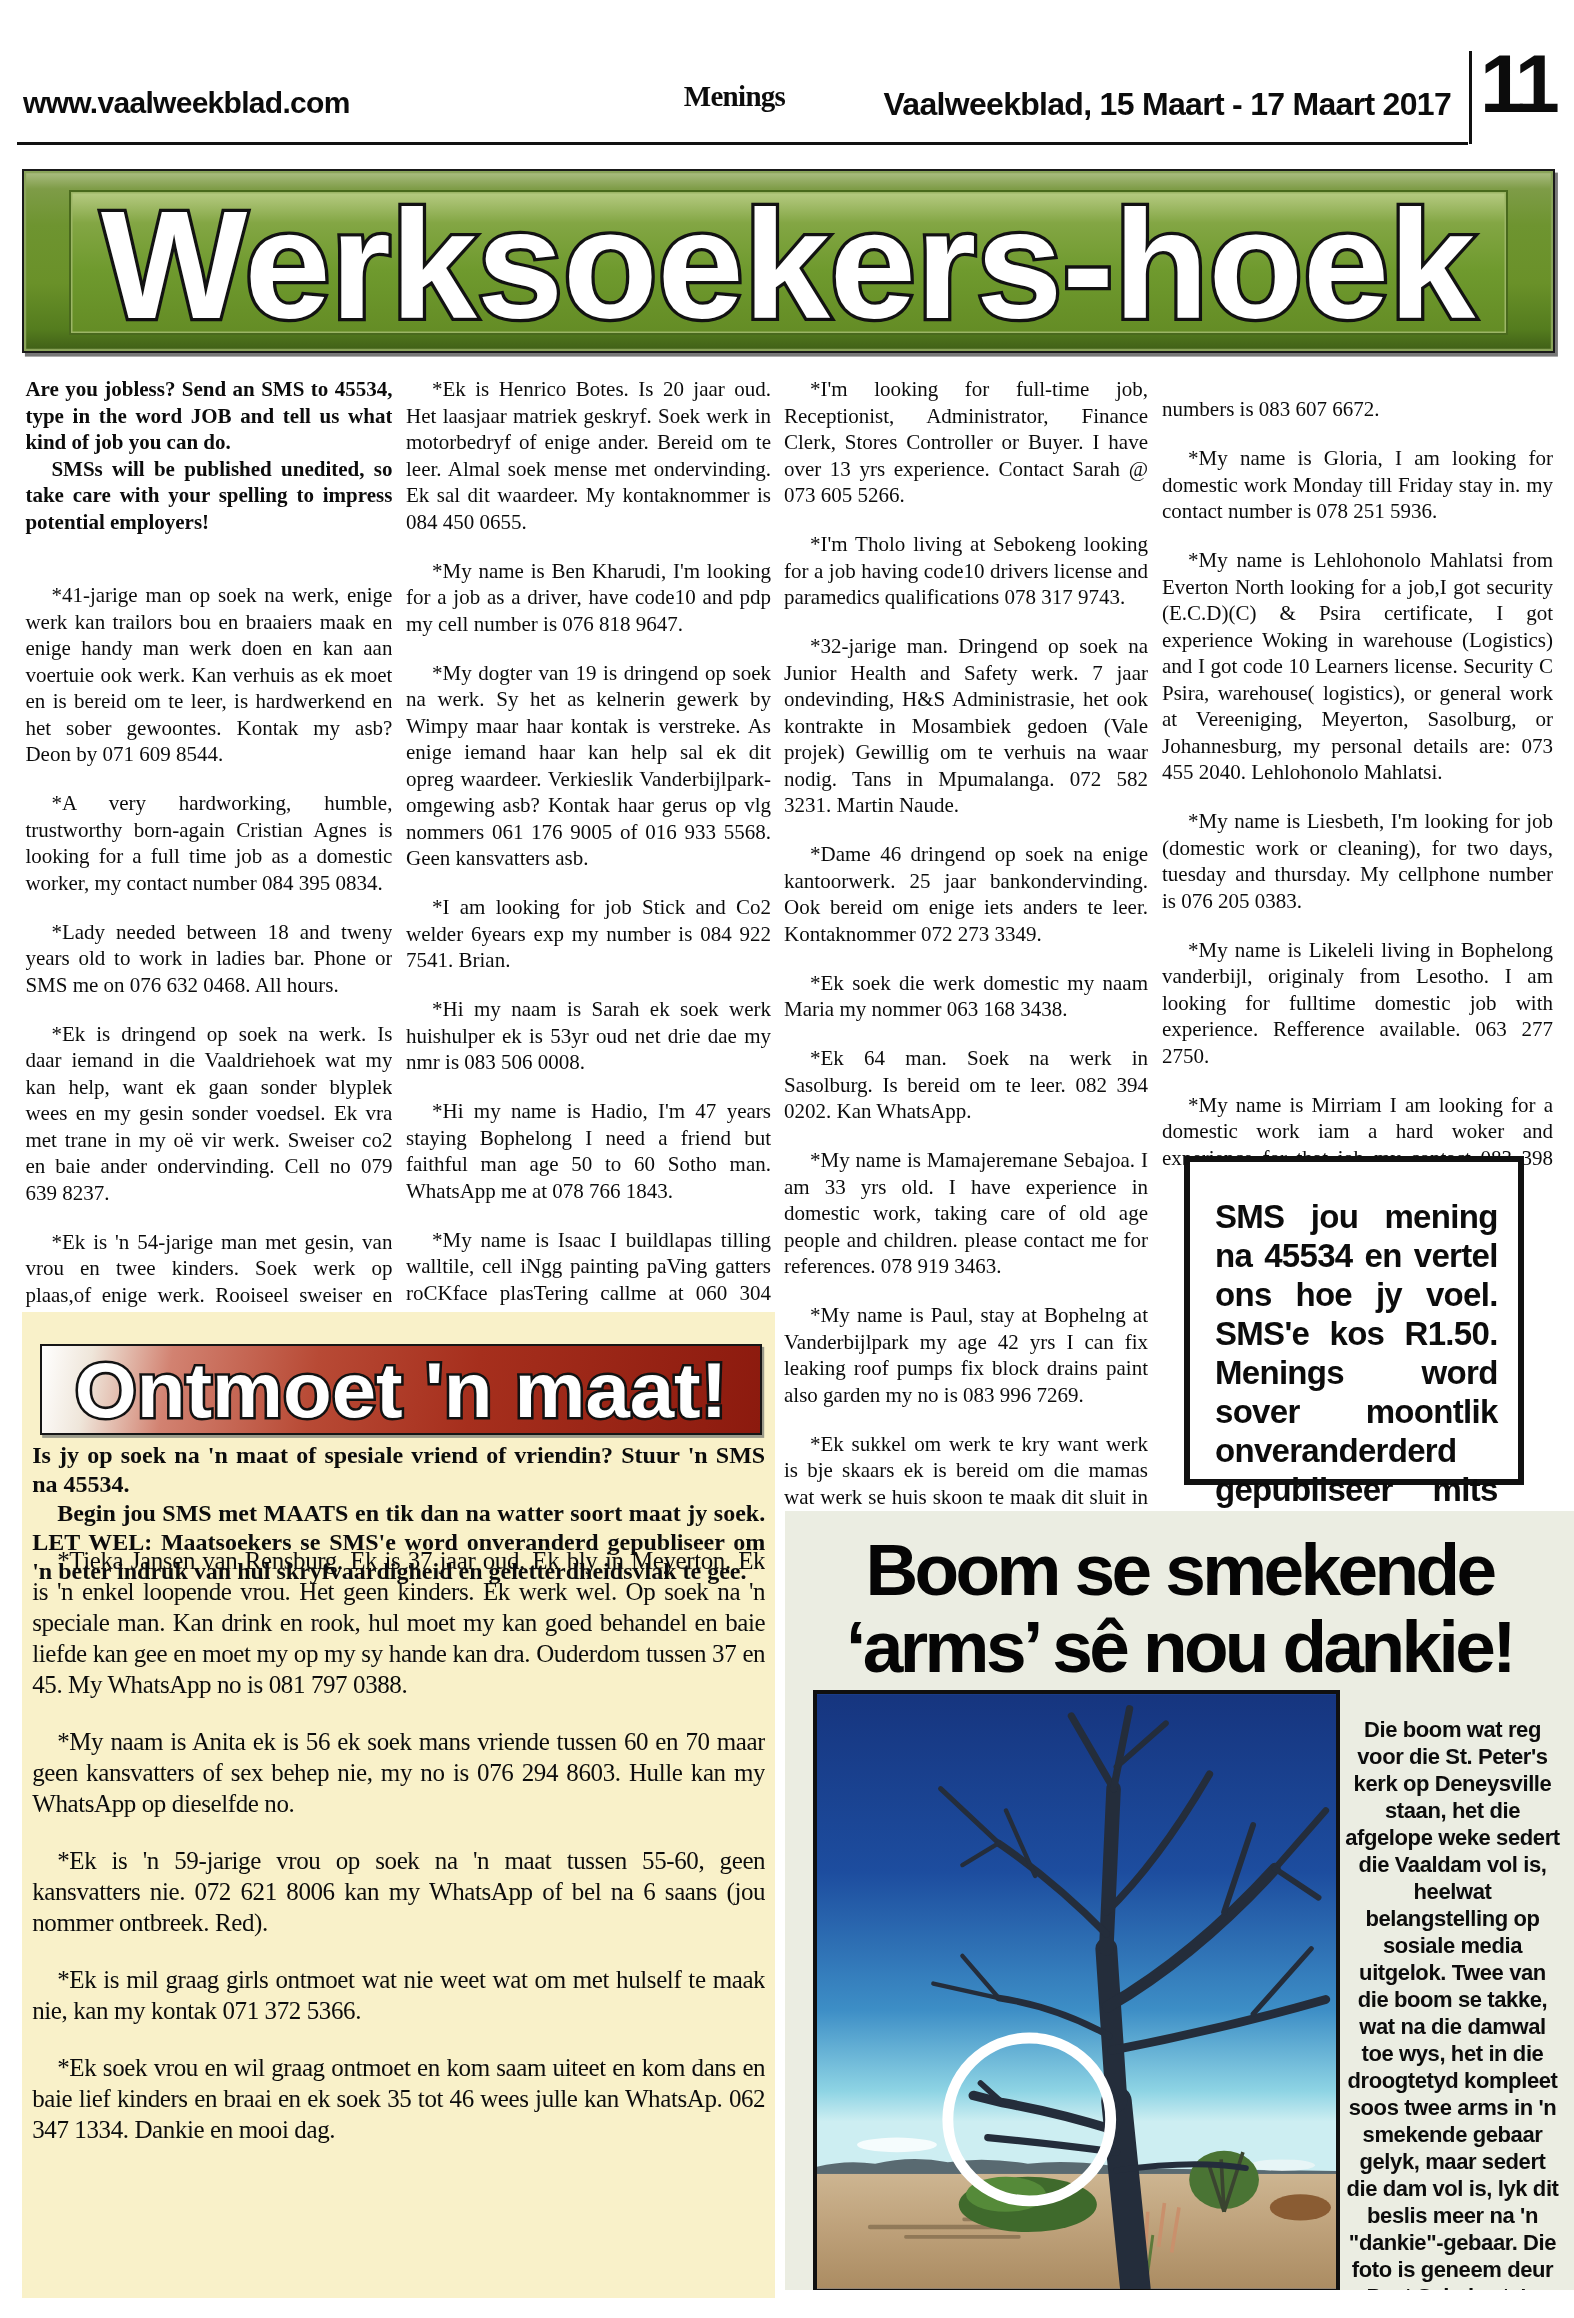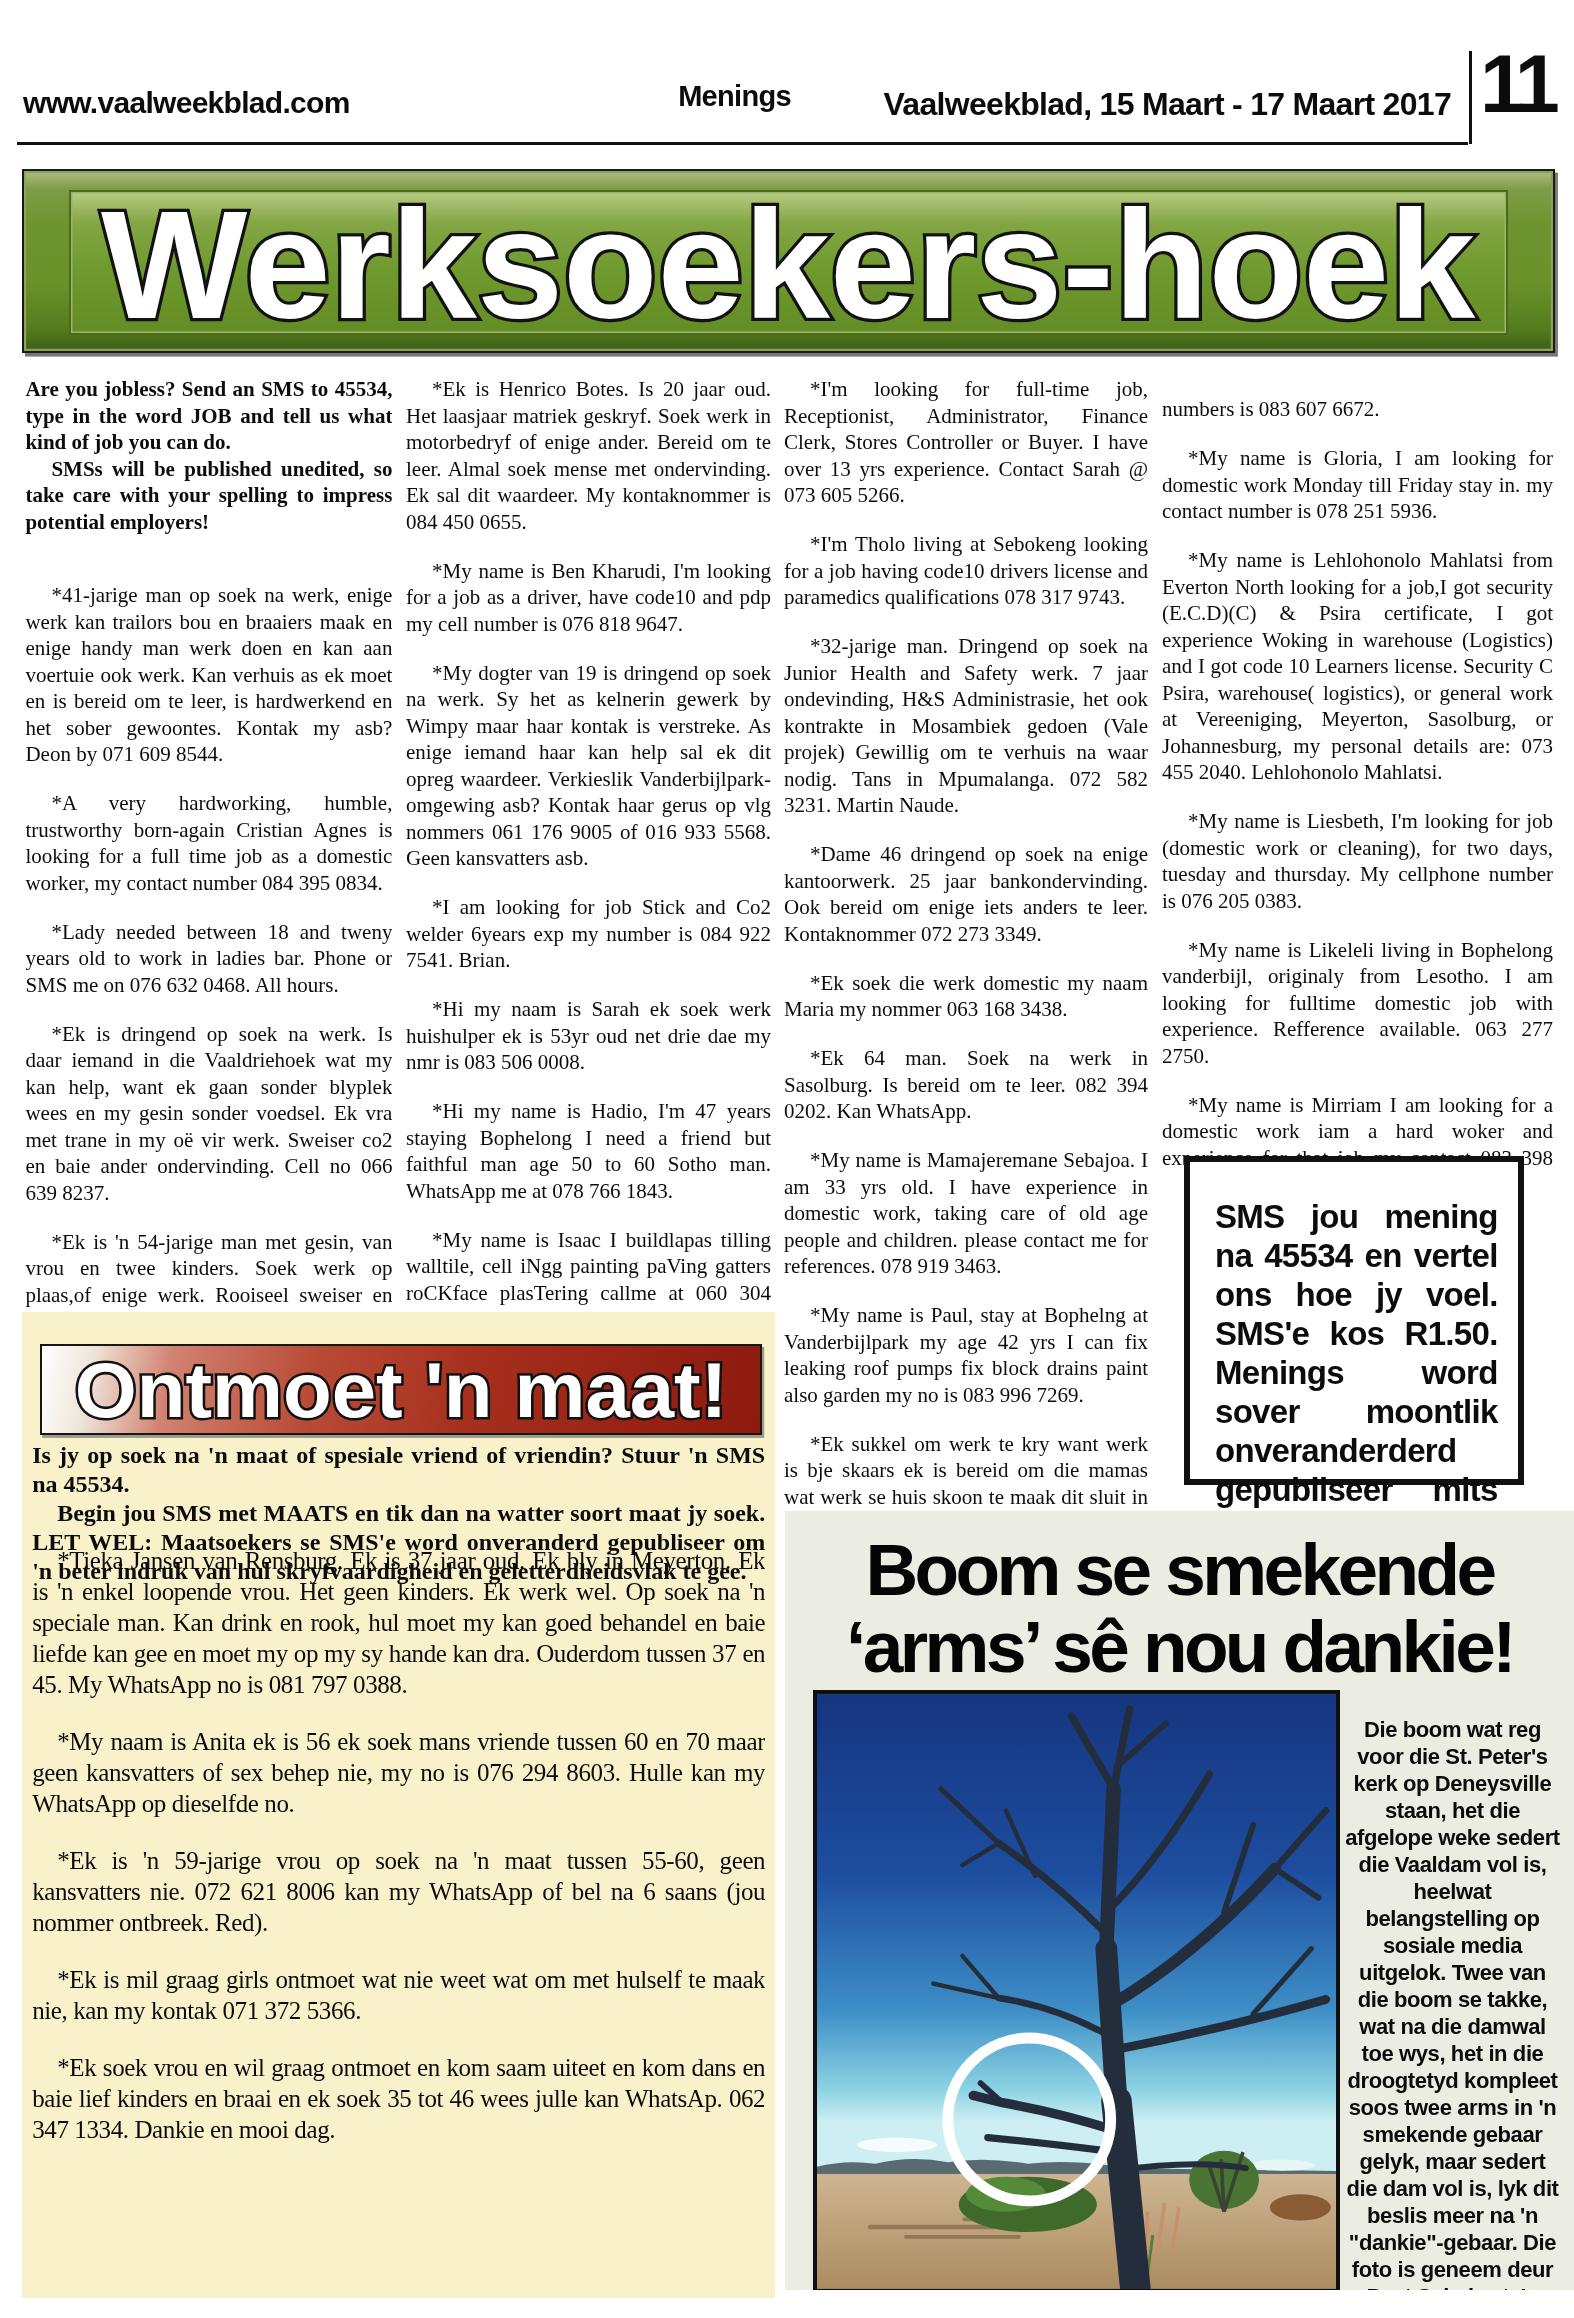--- a/index.html
+++ b/index.html
@@ -2,21 +2,21 @@
 <html style="font-size:11.6px"><head>
 <meta charset="utf-8">
 <style>
   html,body{margin:0;padding:0;background:#888;}
   .page{position:relative;width:1574px;height:2319px;background:#fff;overflow:hidden;
         font-family:"Liberation Serif", serif;color:#0c0c0c;}
   
   .hdr-site{position:absolute;left:23px;top:86px;font-family:"Liberation Sans",sans-serif;
             font-weight:bold;font-size:30px;letter-spacing:-0.7px;}
   .hdr-section{position:absolute;left:0;top:80px;width:1469px;text-align:center;
-            font-family:Liberation Sans, sans-serif;font-weight:bold;font-size:29px;letter-spacing:-0.7px;}
+            font-family:Liberation Serif, serif;font-weight:bold;font-size:29px;letter-spacing:-0.7px;}
   .hdr-edition{position:absolute;left:0;top:86px;width:1451px;text-align:right;
             font-family:"Liberation Sans",sans-serif;font-weight:bold;font-size:32px;letter-spacing:-0.7px;}
   .hdr-vline{position:absolute;left:1469px;top:51px;width:2.9px;height:93px;background:#111;}
   .hdr-hline{position:absolute;left:17.4px;top:142px;width:1451px;height:2.9px;background:#111;}
   .hdr-pageno{position:absolute;left:1480px;top:38px;font-family:"Liberation Sans",sans-serif;
             font-weight:bold;font-size:81px;letter-spacing:-5.8px;}
   
   .werk-banner{position:absolute;left:22px;top:169px;width:1529px;height:180px;
       background:linear-gradient(180deg,#aebf86 0%,#7e9c47 10%,#6e9430 30%,#6a9129 62%,#547c1e 88%,#3f5e17 100%);
       border:2.2px solid #1a1a1a;box-shadow:inset 0 0 0 2.2px #8aa45a, 2.9px 3.6px 0 #777;}
@@ -85,21 +85,21 @@
     </svg>
   </div>
 
   <div class="col" id="col1">
     <p class="intro">Are you jobless? Send an SMS to 45534, type in the word JOB and tell us what kind of job you can do.</p>
     <p class="intro2">SMSs will be published unedited, so take care with your spelling to impress potential employers!</p>
     <div>
         <p>*41-jarige man op soek na werk, enige werk kan trailors bou en braaiers maak en enige handy man werk doen en kan aan voertuie ook werk. Kan verhuis as ek moet en is bereid om te leer, is hardwerkend en het sober gewoontes. Kontak my asb? Deon by 071 609 8544.</p>
         <p>*A very hardworking, humble, trustworthy born-again Cristian Agnes is looking for a full time job as a domestic worker, my contact number 084 395 0834.</p>
         <p>*Lady needed between 18 and tweny years old to work in ladies bar. Phone or SMS me on 076 632 0468. All hours.</p>
-        <p>*Ek is dringend op soek na werk. Is daar iemand in die Vaaldriehoek wat my kan help, want ek gaan sonder blyplek wees en my gesin sonder voedsel. Ek vra met trane in my oë vir werk. Sweiser co2 en baie ander ondervinding. Cell no 066 639 8237.</p>
+        <p>*Ek is dringend op soek na werk. Is daar iemand in die Vaaldriehoek wat my kan help, want ek gaan sonder blyplek wees en my gesin sonder voedsel. Ek vra met trane in my oë vir werk. Sweiser co2 en baie ander ondervinding. Cell no 079 639 8237.</p>
         <p>*Ek is 'n 54-jarige man met gesin, van vrou en twee kinders. Soek werk op plaas,of enige werk. Rooiseel sweiser en ondervinding in instaandhouding. Ek woon in Meyerton omgewing maar kan verhuis. Herman Lombard 079 637 8237.</p>
       </div>
   </div>
   <div class="col" id="col2">
     <div>
         <p>*Ek is Henrico Botes. Is 20 jaar oud. Het laasjaar matriek geskryf. Soek werk in motorbedryf of enige ander. Bereid om te leer. Almal soek mense met ondervinding. Ek sal dit waardeer. My kontaknommer is 084 450 0655.</p>
         <p>*My name is Ben Kharudi, I'm looking for a job as a driver, have code10 and pdp my cell number is 076 818 9647.</p>
         <p>*My dogter van 19 is dringend op soek na werk. Sy het as kelnerin gewerk by Wimpy maar haar kontak is verstreke. As enige iemand haar kan help sal ek dit opreg waardeer. Verkieslik Vanderbijlpark-omgewing asb? Kontak haar gerus op vlg nommers 061 176 9005 of 016 933 5568. Geen kansvatters asb.</p>
         <p>*I am looking for job Stick and Co2 welder 6years exp my number is 084 922 7541. Brian.</p>
         <p>*Hi my naam is Sarah ek soek werk huishulper ek is 53yr oud net drie dae my nmr is 083 506 0008.</p>

